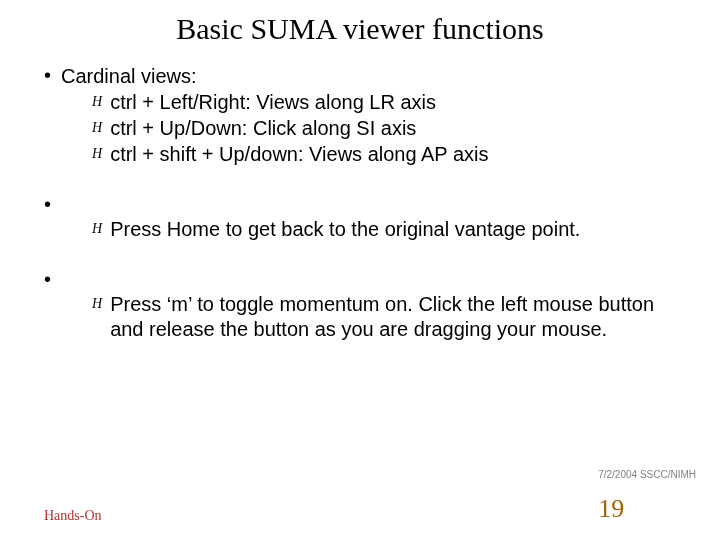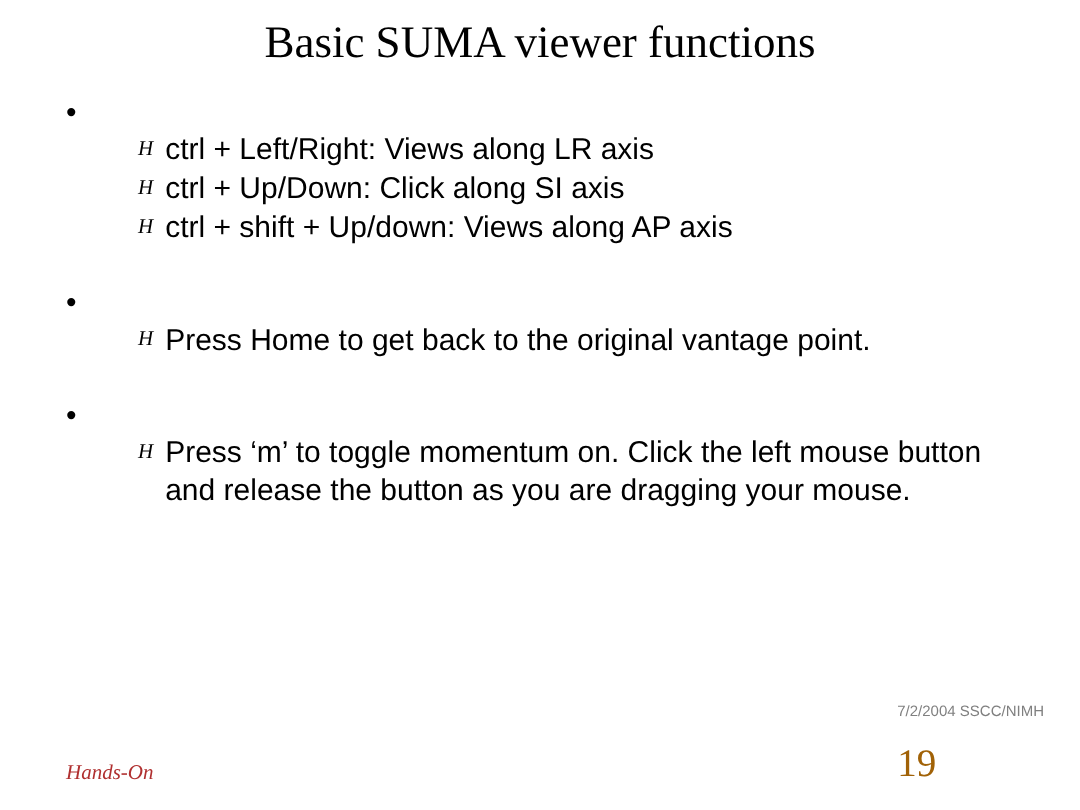--- a/index.html
+++ b/index.html
@@ -66,21 +66,20 @@
       right: 0;
       width: 100%;
       padding-left: 44px;
       padding-right: 24px;
       display: flex;
       justify-content: space-between;
       align-items: flex-end;
     }
     .footer-left {
       font-family: "Monotype Corsiva", "Brush Script MT", cursive;
-      font-style: italic;
       font-size: 14px;
       color: #b03030;
     }
     .footer-right {
       display: flex;
       align-items: baseline;
       gap: 14px;
       flex-direction: column;
     }
     .footer-date {
@@ -96,20 +95,21 @@
 </head>
 <body>
 
 <h1 class="title">Basic SUMA viewer functions</h1>
 
 <div class="content">
 
   <div class="section">
     <div class="section-header">
       <span class="bullet">•</span>
+      <span>Cardinal views:</span>
     </div>
     <div class="sub-list">
       <div class="sub-item">
         <span class="feather">H</span>
         <span class="sub-text">ctrl + Left/Right: Views along LR axis</span>
       </div>
       <div class="sub-item">
         <span class="feather">H</span>
         <span class="sub-text">ctrl + Up/Down: Click along SI axis</span>
       </div>

